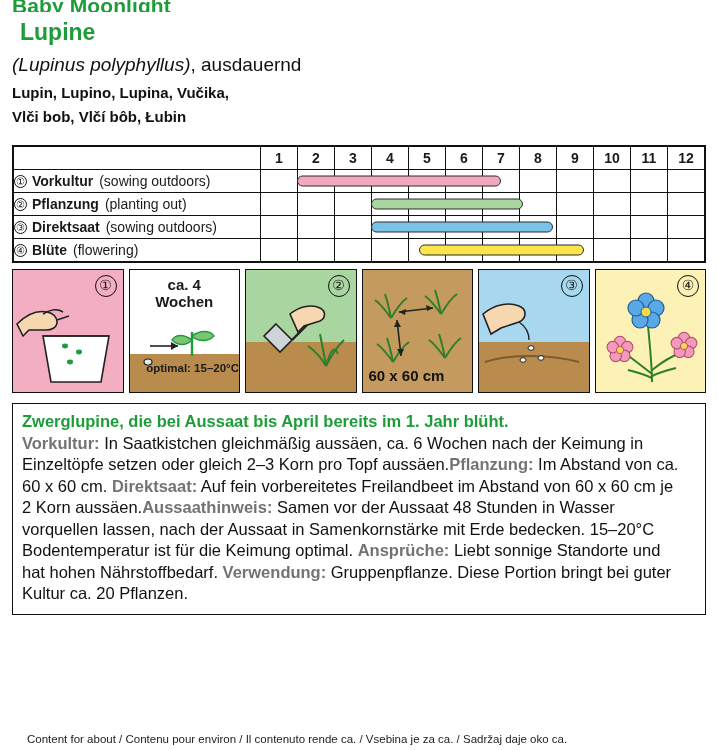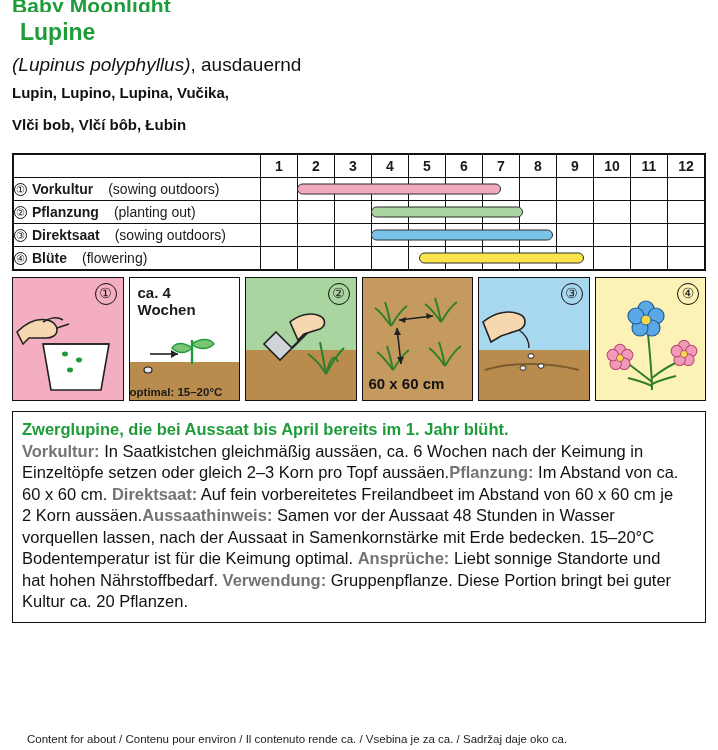--- a/index.html
+++ b/index.html
@@ -44,21 +44,21 @@
   .labelcell {
     width: 247px; border-right: 1px solid #111 !important;
     padding: 0 0 0 6px; height: 23px; white-space: nowrap;
   }
   .row-label { display: flex; align-items: center; font-size: 14px; }
   .circ {
     display: inline-block; width: 13px; height: 13px; border: 1px solid #111;
     border-radius: 50%; font-size: 10px; line-height: 12px; text-align: center;
     margin-right: 5px; font-weight: normal; flex: none;
   }
-  .rl-name { font-weight: bold; margin-right: 15px; }
+  .rl-name { font-weight: bold; margin-right: 6px; }
   .rl-en { font-weight: normal; }
   .mcell { position: relative; }
   .barlayer { position: absolute; left: 247px; right: 0; top: 0; bottom: 0; pointer-events: none; }
   .bar {
     position: absolute; height: 11px; top: 50%; transform: translateY(-50%);
     border: 1px solid #2b2b2b; border-radius: 6px;
   }
 
   
   .pict-strip { margin: 6px 4px 0 4px; display: flex; gap: 5px; }
@@ -67,28 +67,28 @@
     overflow: hidden;
   }
   .pict .sky { position: absolute; left: 0; right: 0; top: 0; height: 74px; }
   .pict .ground { position: absolute; left: 0; right: 0; bottom: 0; height: 50px; background: #b98c4e; }
   .pict .badge {
     position: absolute; top: 5px; right: 6px; width: 22px; height: 22px;
     border: 1.5px solid #111; border-radius: 50%; background: transparent;
     font-size: 14px; line-height: 19px; text-align: center; font-weight: normal;
   }
   .pict .weeks {
-    position: absolute; top: 6px; left: 8px; right: 8px; 
+    position: absolute; top: 6px; left: 8px; right: 8px; text-align: center;
     font-size: 15px; font-weight: bold; line-height: 17px;
   }
   .pict .dim {
     position: absolute; left: 6px; bottom: 8px; font-size: 15px; font-weight: bold; color: #111;
   }
   .pict .optimal {
-    position: absolute; left: 0; right: 0; bottom: 2px; text-align: left;
+    position: absolute; left: 0; right: 0; bottom: 18px; text-align: right;
     font-size: 11.5px; font-weight: bold;
   }
   .pict svg { position: absolute; left: 0; top: 0; }
 
   
   .desc {
     margin: 10px 4px 12px 4px; border: 1px solid #111; padding: 7px 19px 9px 9px;
     font-size: 16.5px; line-height: 21.5px; color: #111;
   }
   .desc p { margin: 0; }
@@ -104,21 +104,21 @@
 </head>
 <body>
 
 <div class="page">
 
   <div class="title-block">
     <div class="cutoff-title">Baby Moonlight</div>
     <div class="main-title">Lupine</div>
     <div class="latin"><i>(Lupinus polyphyllus)</i><span>, ausdauernd</span></div>
     <div class="alt-names">Lupin, Lupino, Lupina, Vučika,</div>
-    <div class="alt-names" style="margin-top:12px">Vlči bob, Vlčí bôb, Łubin</div>
+    <div class="alt-names" style="margin-top:4px">Vlči bob, Vlčí bôb, Łubin</div>
   </div>
 
   <div class="cal-wrap">
     <div style="position:relative;">
       <table class="cal">
         <tbody>
             <tr class="mheader">
           <td class="labelcell"></td>
           <td>1</td>
           <td>2</td>

